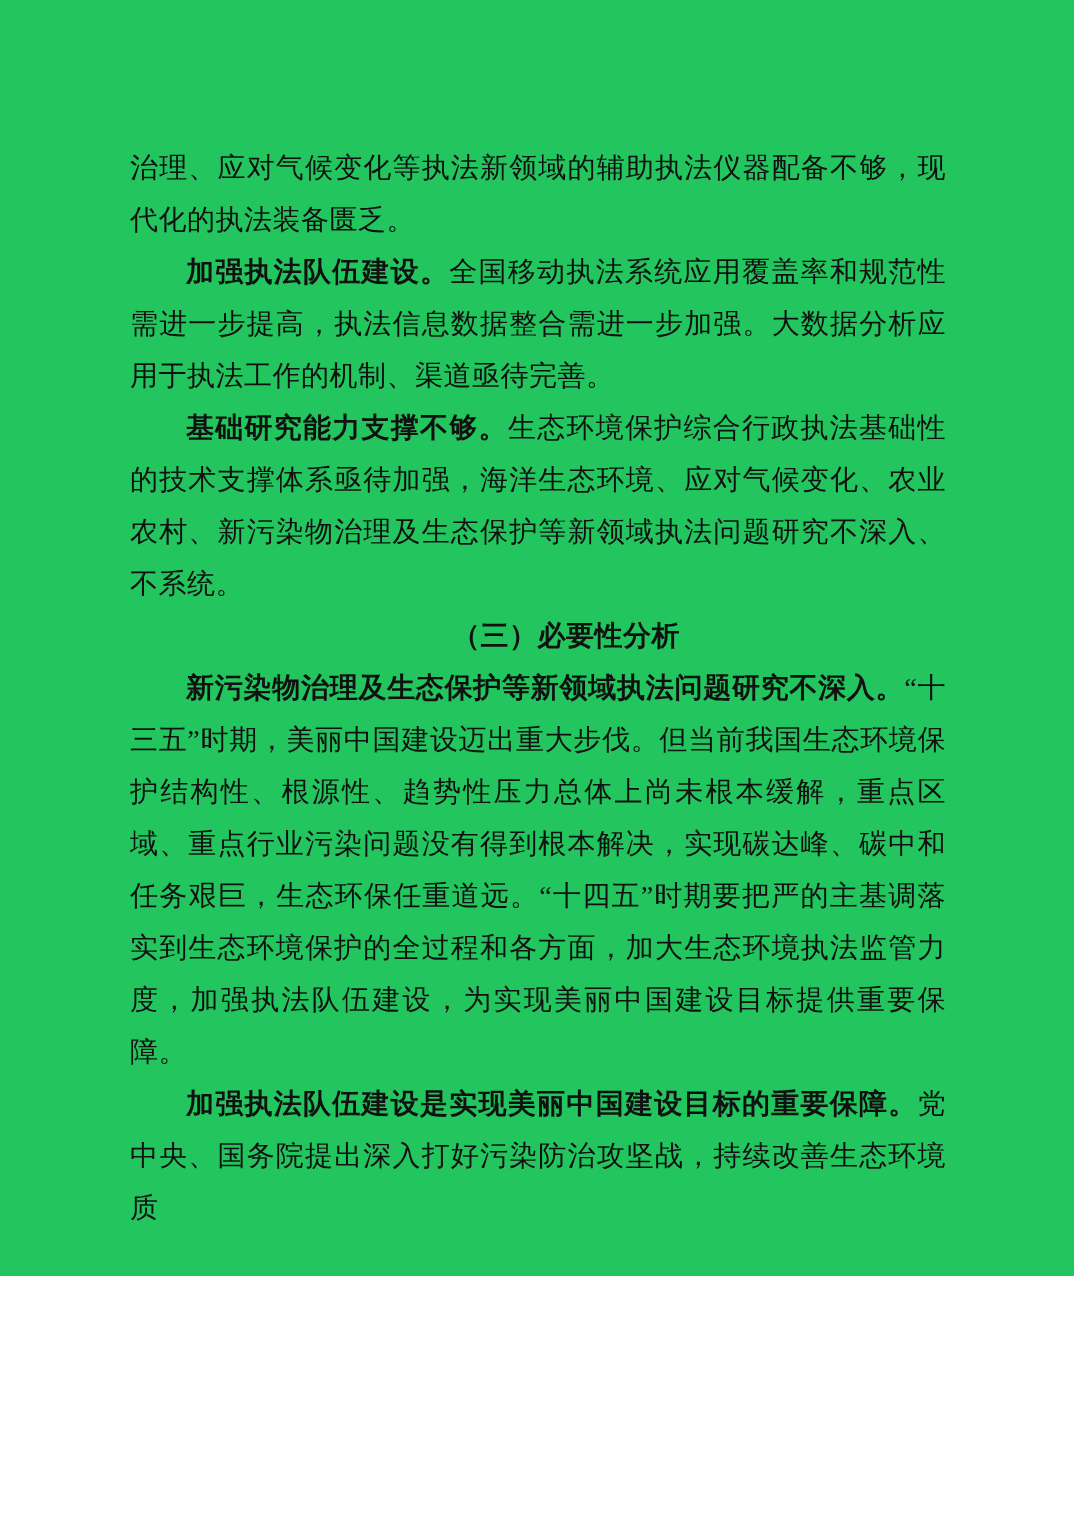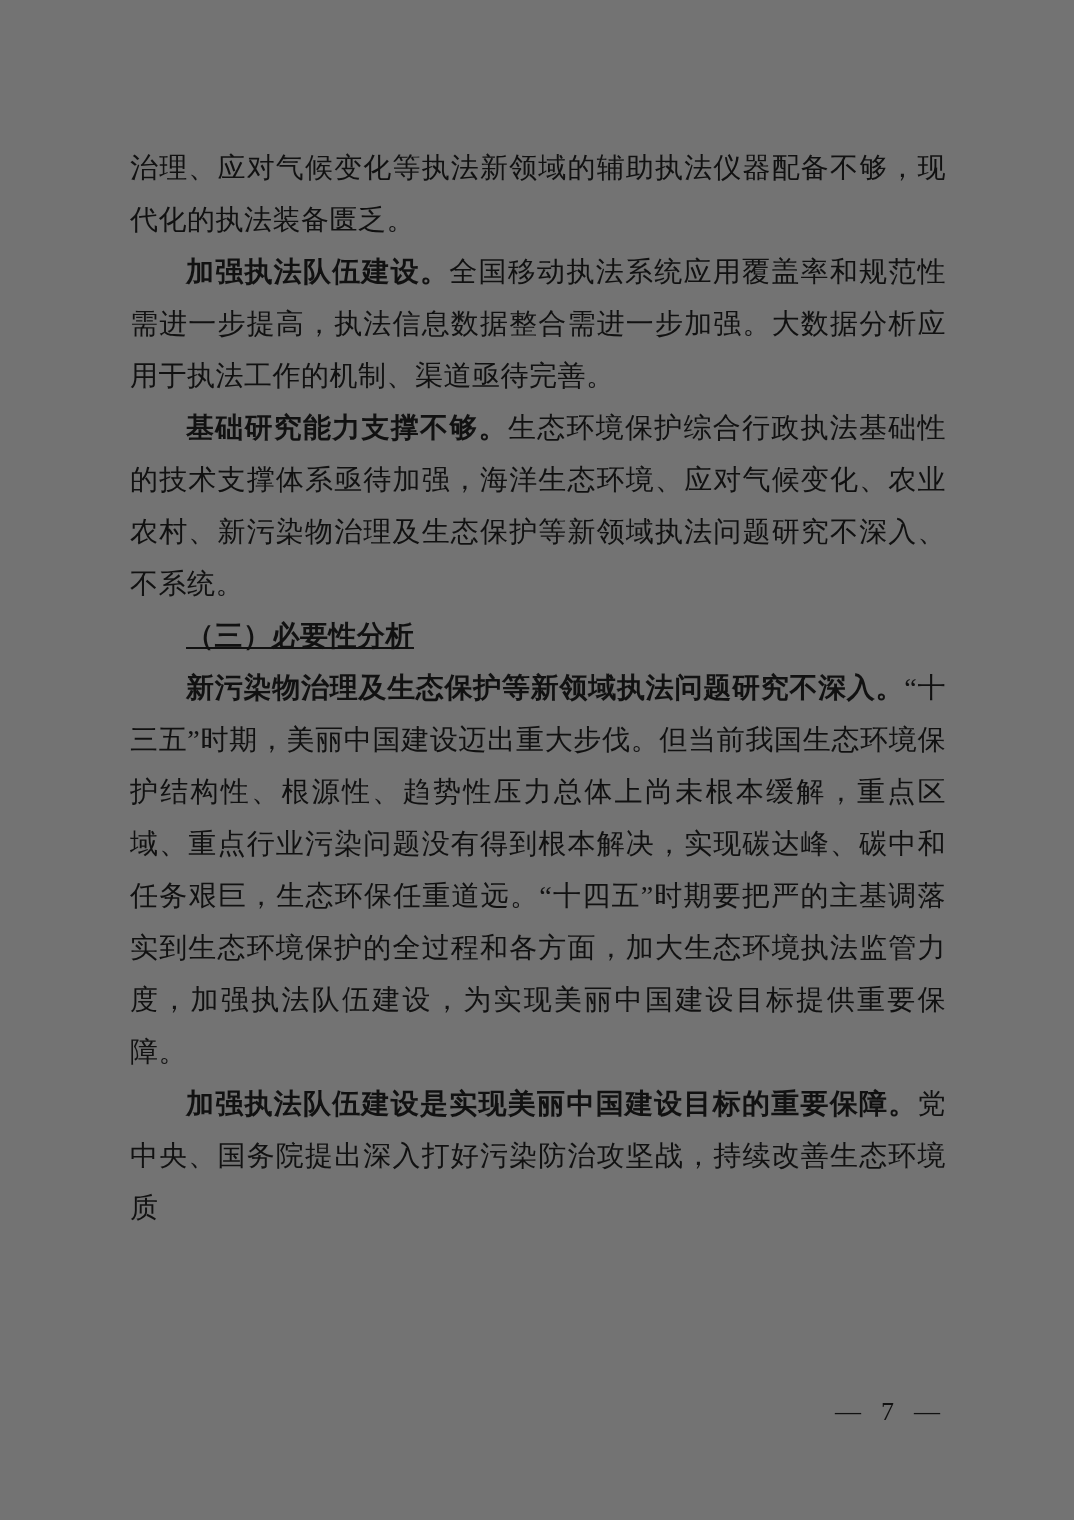--- a/index.html
+++ b/index.html
@@ -3,22 +3,22 @@
 <meta charset="utf-8">
 <style>
   html, body {
     margin: 0;
     padding: 0;
     background: #ffffff;
   }
   .page {
     position: relative;
     width: 1074px;
-    height: 1520px;
-    background: #737373;
+    height: 1276px;
+    background: #22c55e;
     font-family: "Liberation Serif", "DejaVu Serif", serif;
     color: #111111;
     overflow: hidden;
   }
   .text-block {
     position: absolute;
     left: 130px;
     top: 142px;
     width: 816px;
   }
@@ -33,22 +33,21 @@
     word-break: break-all;
   }
   p.para.indent {
     text-indent: 2em;
   }
   .bold-lead {
     font-weight: 700;
   }
   p.para.heading {
     font-weight: 700;
-    text-align: left;
-    text-decoration: underline;
+    text-align: center;
   }
   .footer {
     position: absolute;
     top: 1394px;
     right: 134px;
     display: inline-flex;
     align-items: center;
     gap: 20px;
     font-size: 26px;
     line-height: 36px;

